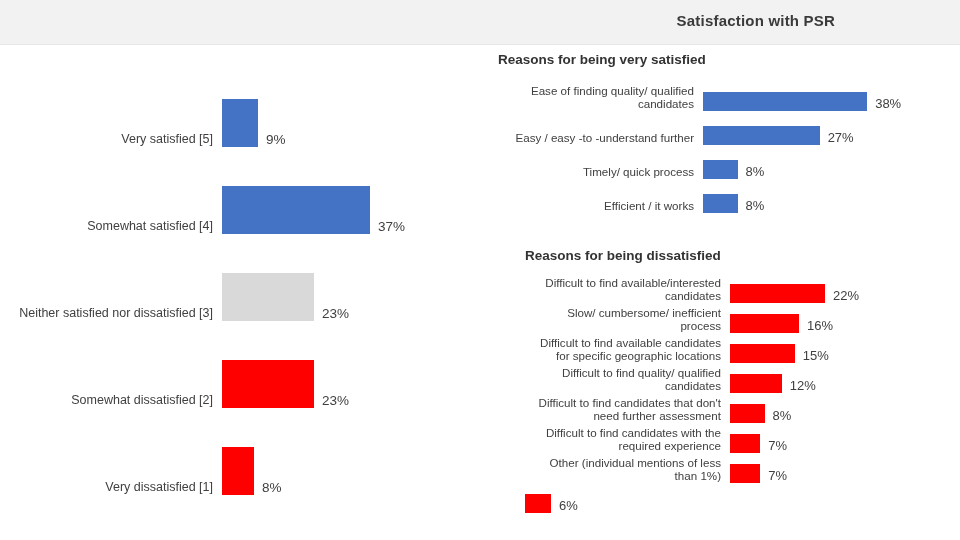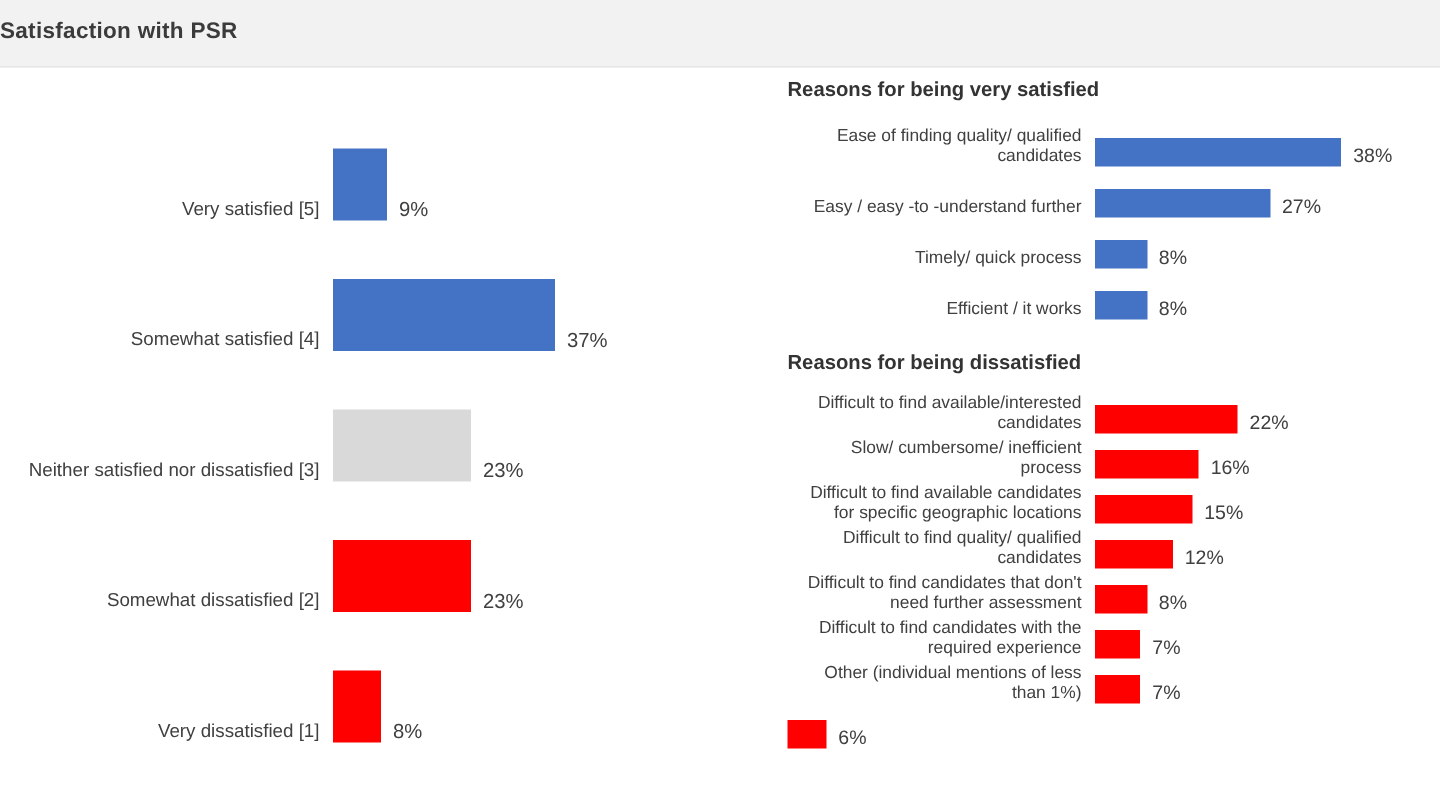--- a/index.html
+++ b/index.html
@@ -22,25 +22,26 @@
     position: absolute;
     left: 0; top: 0;
     width: 960px; height: 44px;
     background: #f2f2f2;
     border-bottom: 1px solid #e6e6e6;
   }
   #page-title {
     position: absolute;
     left: 0; top: 12px;
     width: 804px;
-    text-align: left;
+    text-align: right;
     font-size: 15px;
     font-weight: bold;
     color: #3b3b3b;
     letter-spacing: .2px;
+    padding-left: 31px;
   }
 
   
   .chart { position: absolute; }
   .section-title {
     font-size: 13.5px;
     font-weight: bold;
     color: #333333;
     margin: 0 0 10px 0;
     white-space: nowrap;
@@ -69,22 +70,22 @@
   }
 
   
   #main-chart { left: 0px; top: 60px; width: 470px; }
   #main-chart .row { height: 87px; }
   #main-chart .row-label { width: 222px; font-size: 12.5px; }
   #main-chart .bar { height: 48px; }
   #main-chart .bar-value { font-size: 13.5px; }
 
   
-  #satisfied-chart   { left: 525px; top: 52px;  width: 430px; }
-  #dissatisfied-chart{ left: 525px; top: 234px; width: 430px; }
+  #satisfied-chart   { left: 498px; top: 52px;  width: 430px; }
+  #dissatisfied-chart{ left: 525px; top: 248px; width: 430px; }
 
   .sub .row { height: 34px; }
   .sub .row-label { width: 205px; font-size: 11.6px; }
   .sub .bar { height: 19px; }
   .sub .bar-value { font-size: 13px; }
 
   #dissatisfied-chart .row { height: 30px; }
 </style>
 </head>
 <body>

